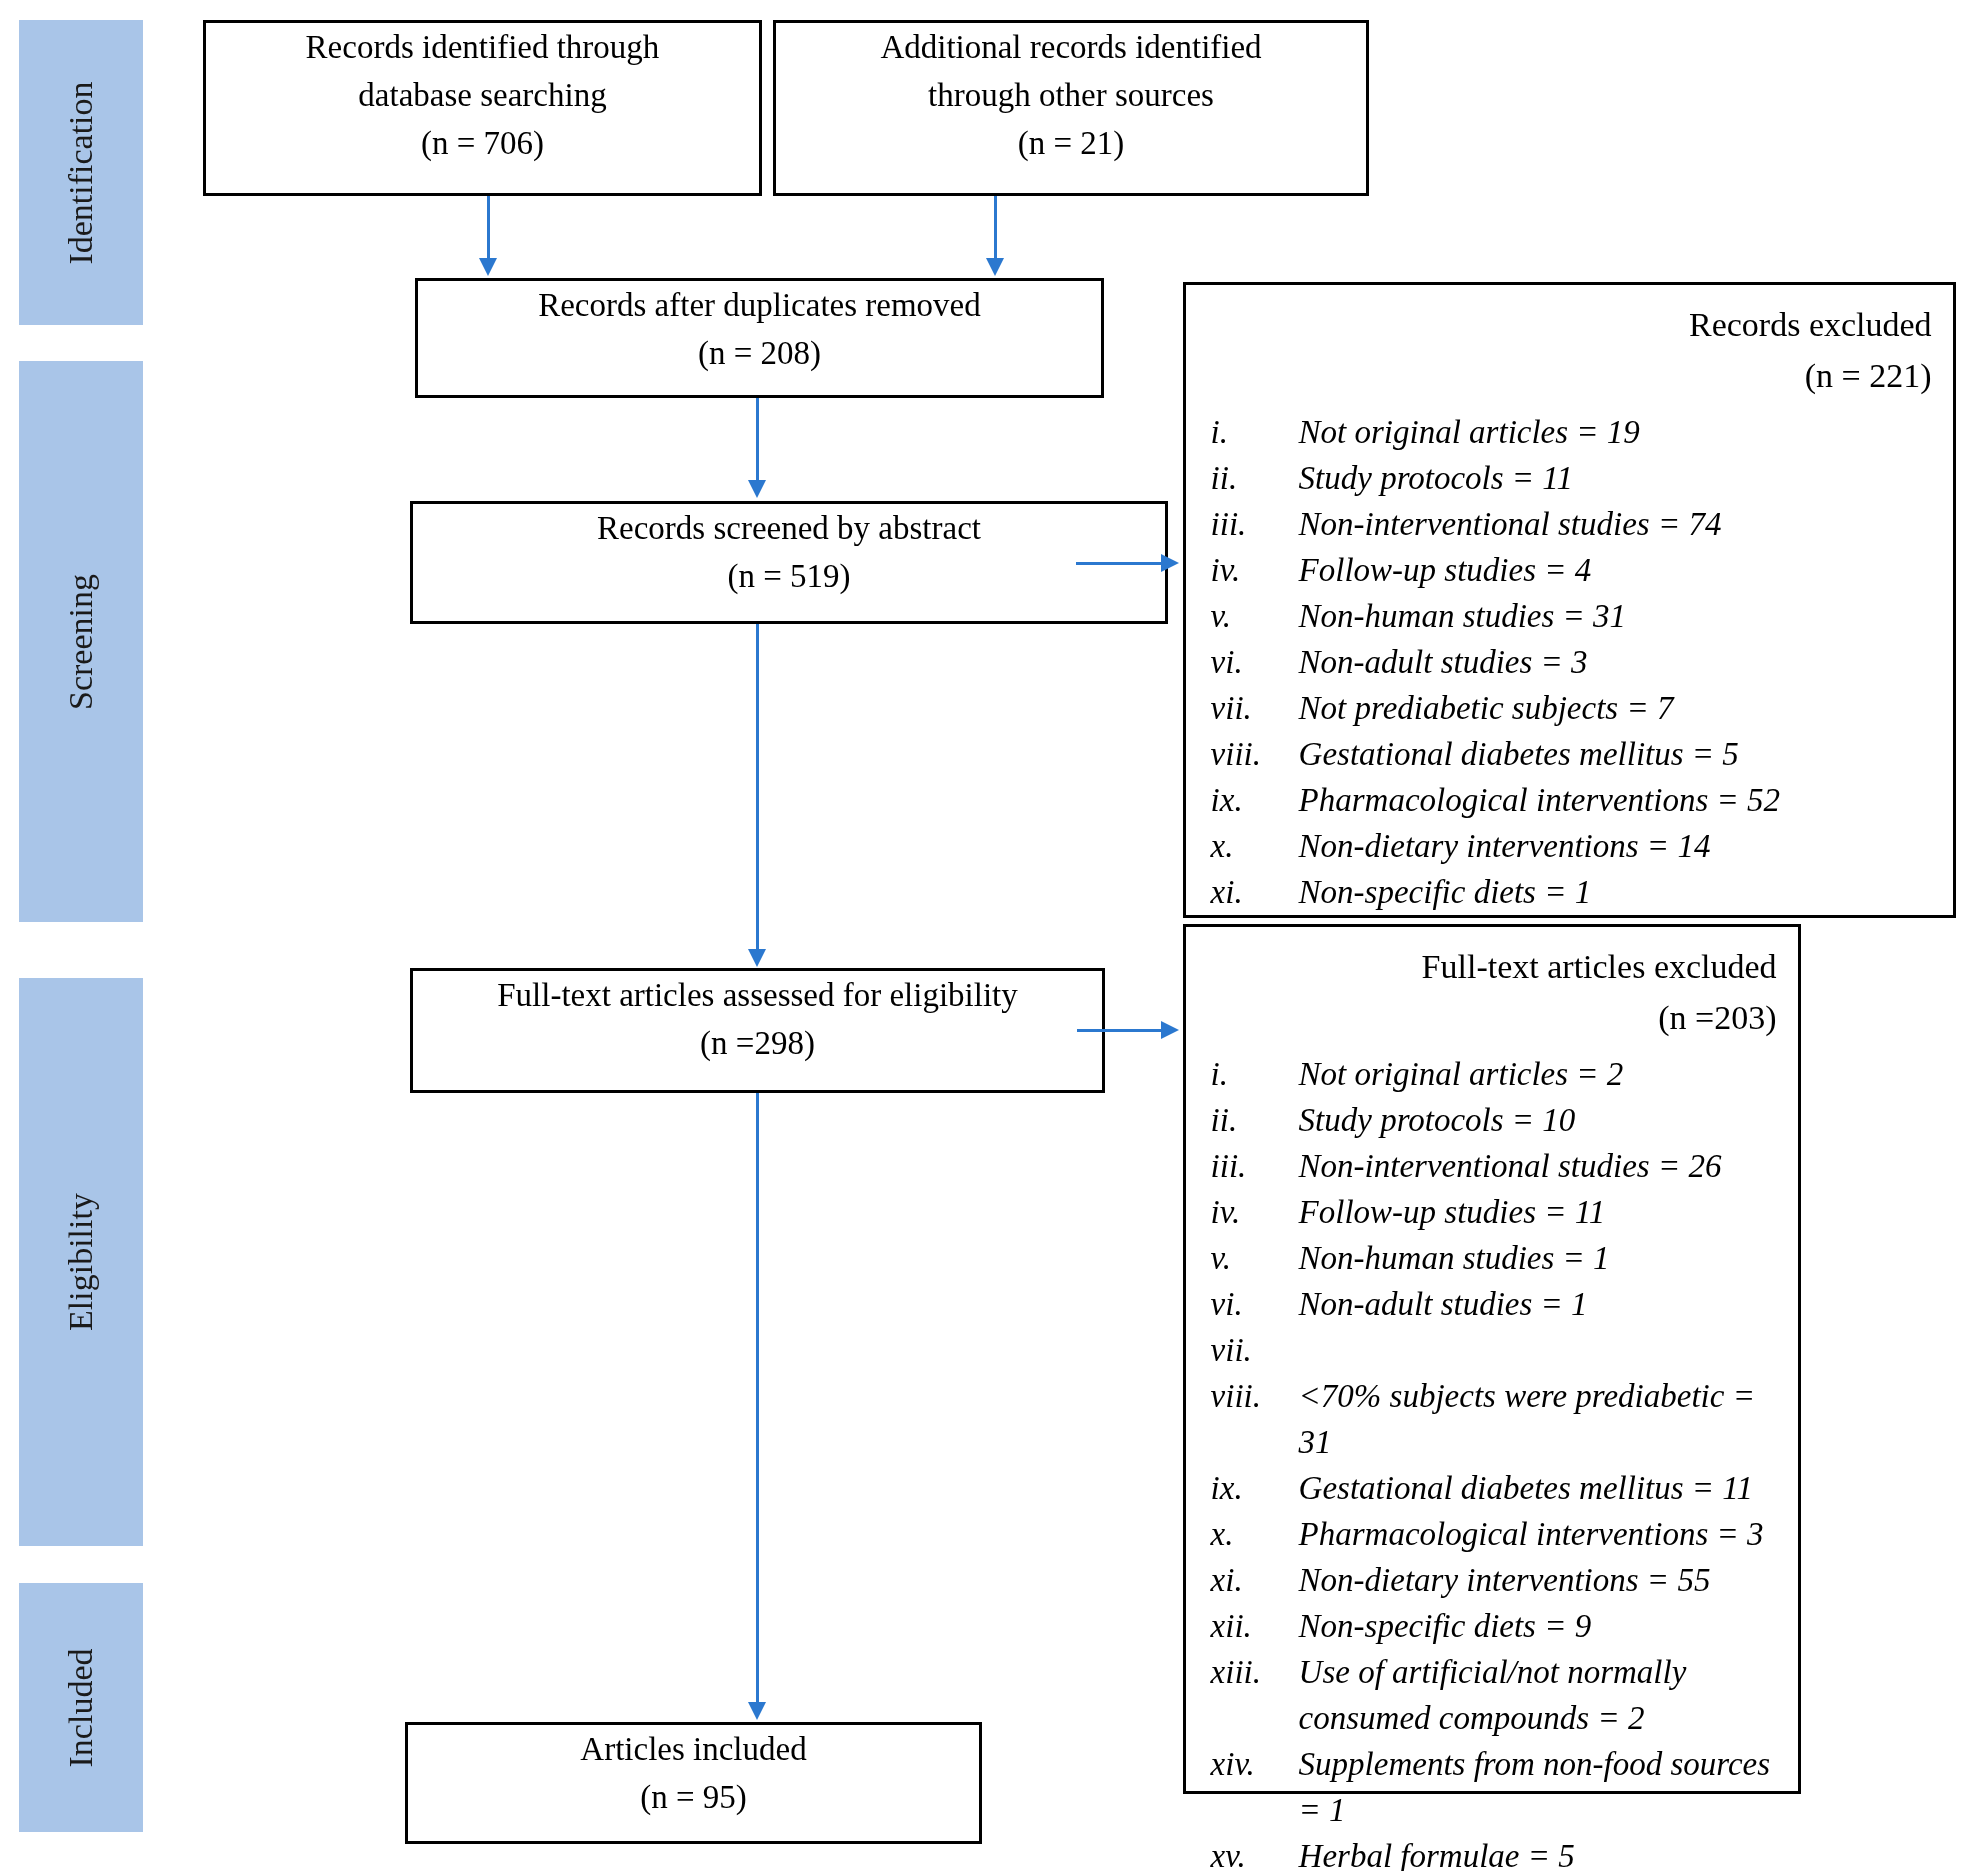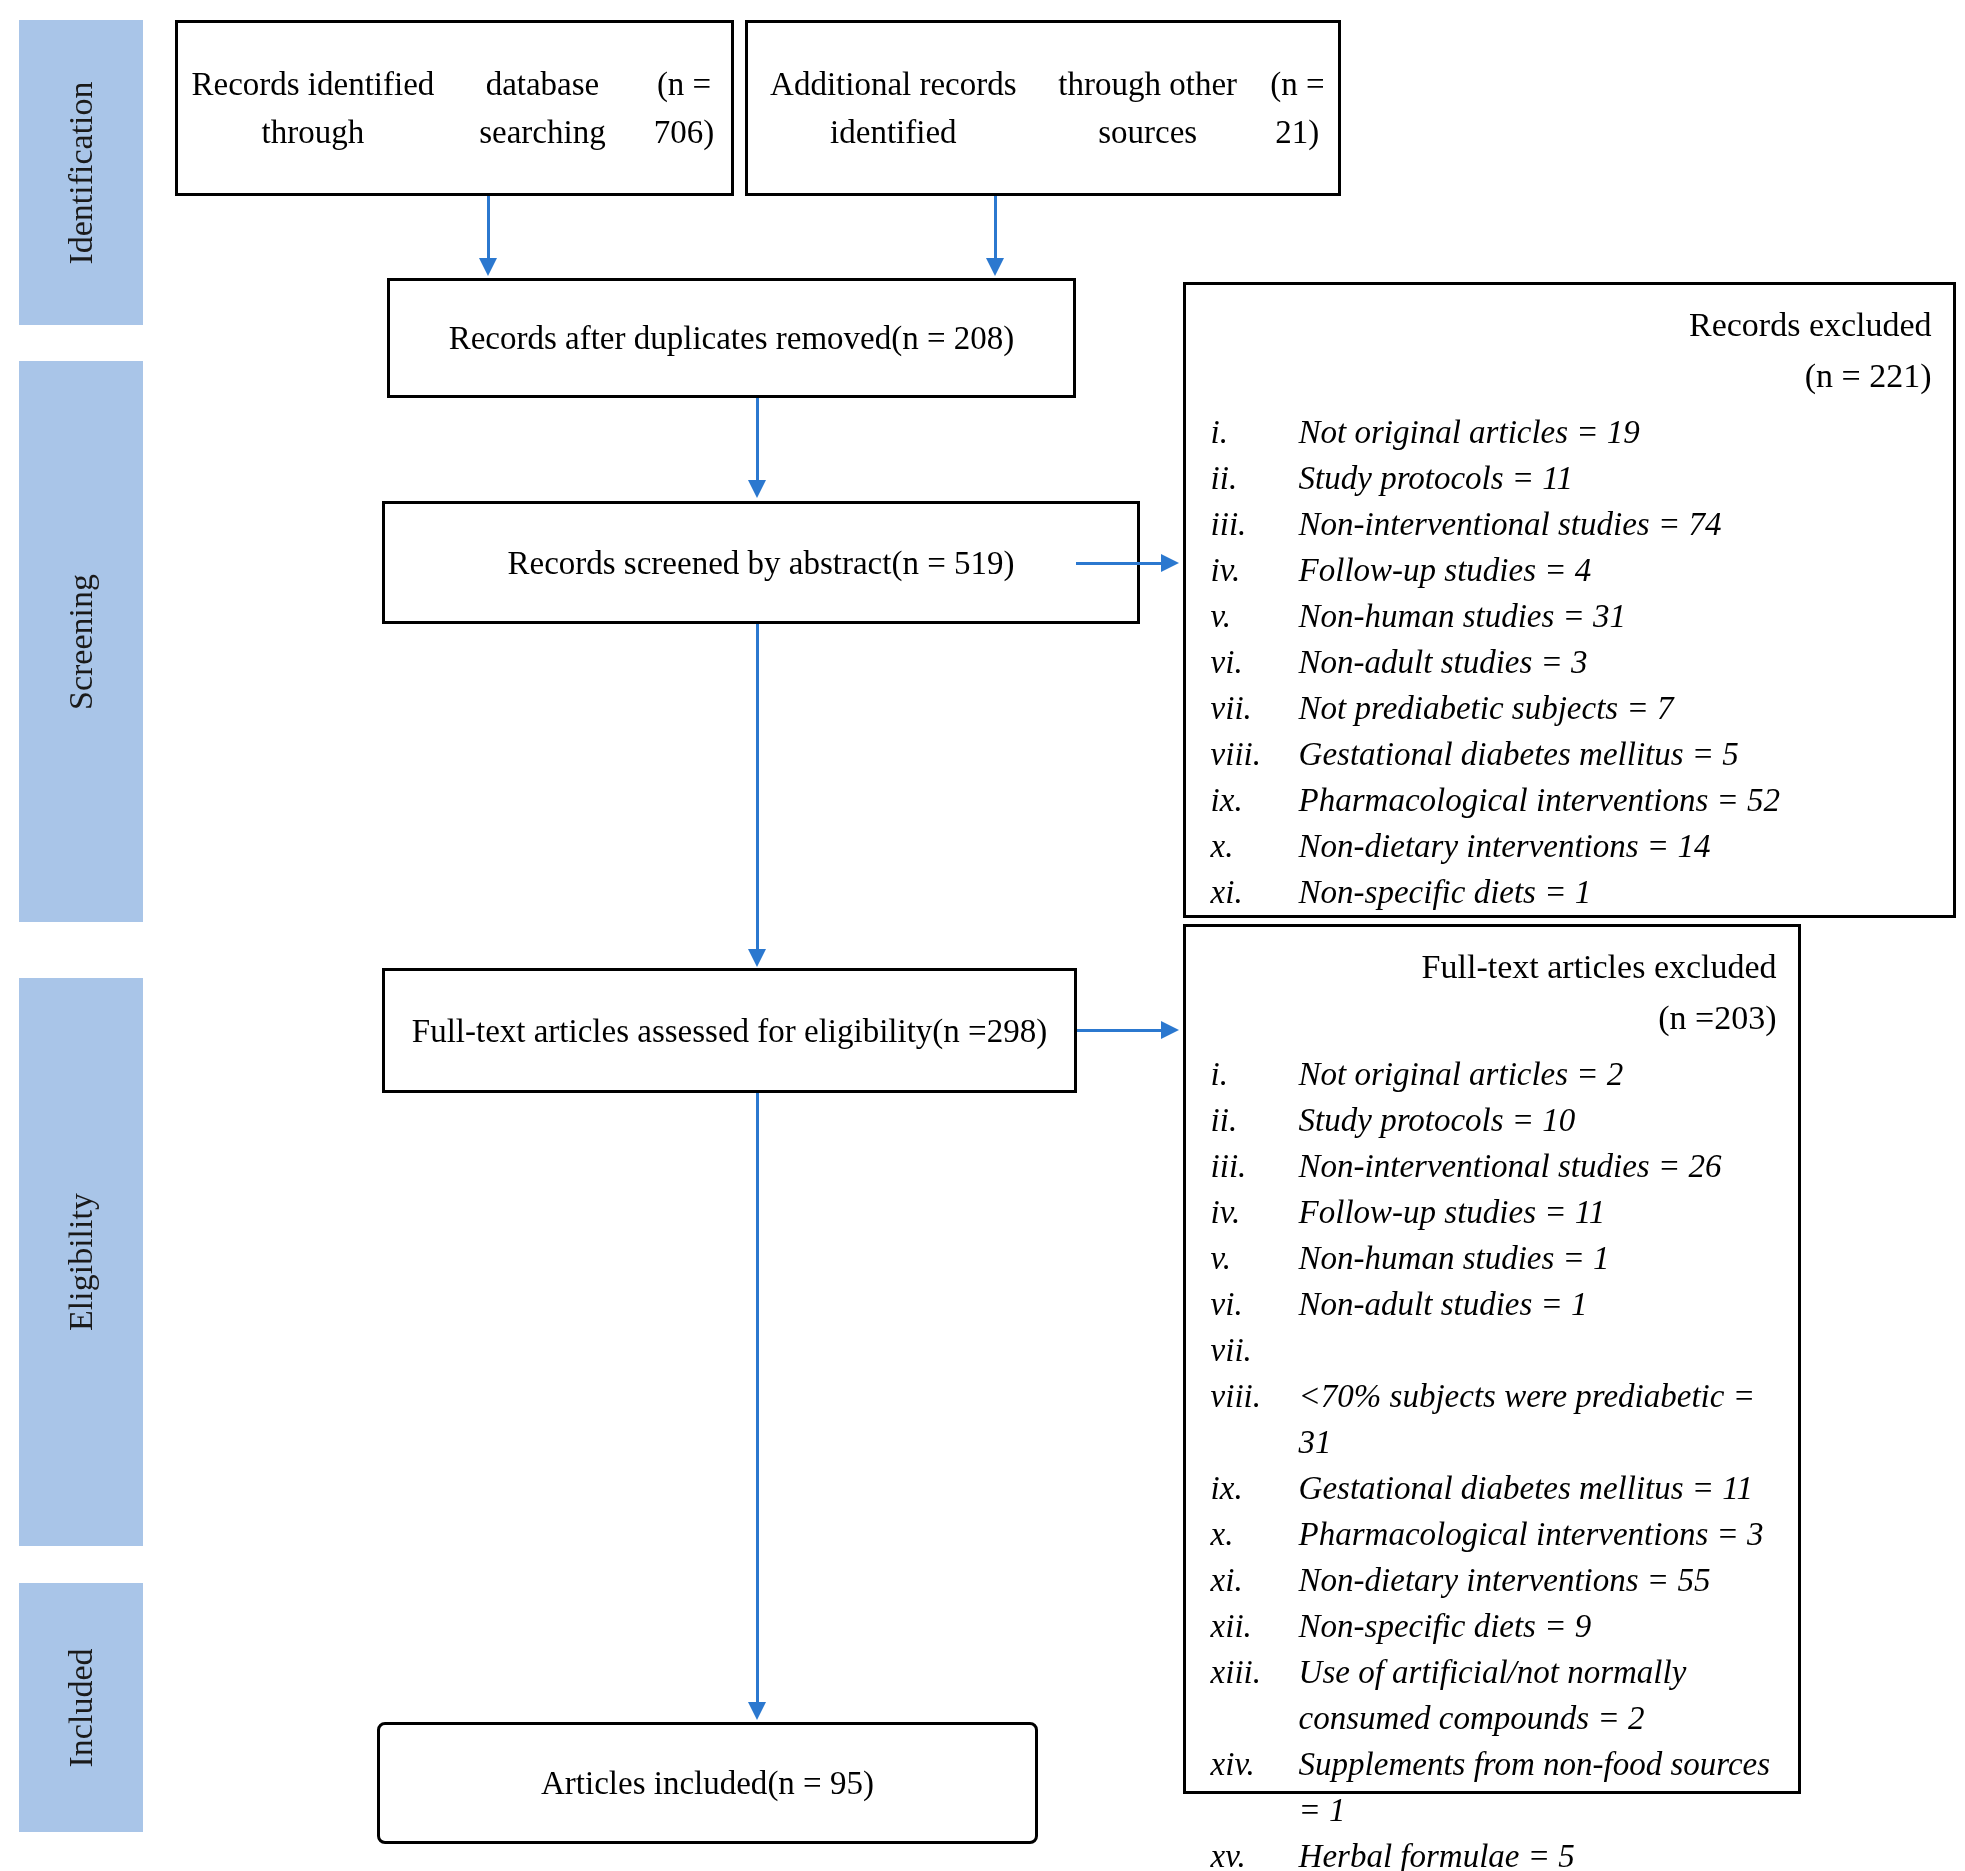--- a/index.html
+++ b/index.html
@@ -30,26 +30,27 @@
     transform:rotate(-90deg);
     white-space:nowrap;
     font-size:34px;
     color:#1a1a1a;
   }
   .box{
     position:absolute;
     border:3.7px solid var(--ink);
     background:#ffffff;
     display:flex;
-    flex-direction:row;
-    justify-content:center;
+    flex-direction:column;
+    justify-content:flex-start;
     align-items:center;
     text-align:center;
     font-size:33px;
     line-height:48px;
+    margin-left:28px;
   }
   .panel{
     position:absolute;
     border:3.2px solid var(--ink);
     background:#ffffff;
     padding:14px 21.4px 0 24.6px;
     font-size:33px;
   }
   .ptitle{
     text-align:right;
@@ -235,21 +236,21 @@
           <span class="xnum">xiv.</span>
           <span class="xtext">Supplements from non-food sources = 1</span>
         </div>
         <div class="xrow">
           <span class="xnum">xv.</span>
           <span class="xtext">Herbal formulae = 5</span>
         </div>
       </div>
   </div>
 
-  <div class="box" style="left:377px;top:1722px;width:661px;height:122px;border-radius:8px;">
+  <div class="box" style="left:377px;top:1722px;width:577px;height:122px;">
     <div>Articles included</div>
     <div>(n = 95)</div>
   </div>
 
   <div class="vline" style="left:487px;top:196px;height:63px;"></div>
   <div class="varrow" style="left:479px;top:258px;"></div>
 
   <div class="vline" style="left:994px;top:196px;height:63px;"></div>
   <div class="varrow" style="left:986px;top:258px;"></div>
 

